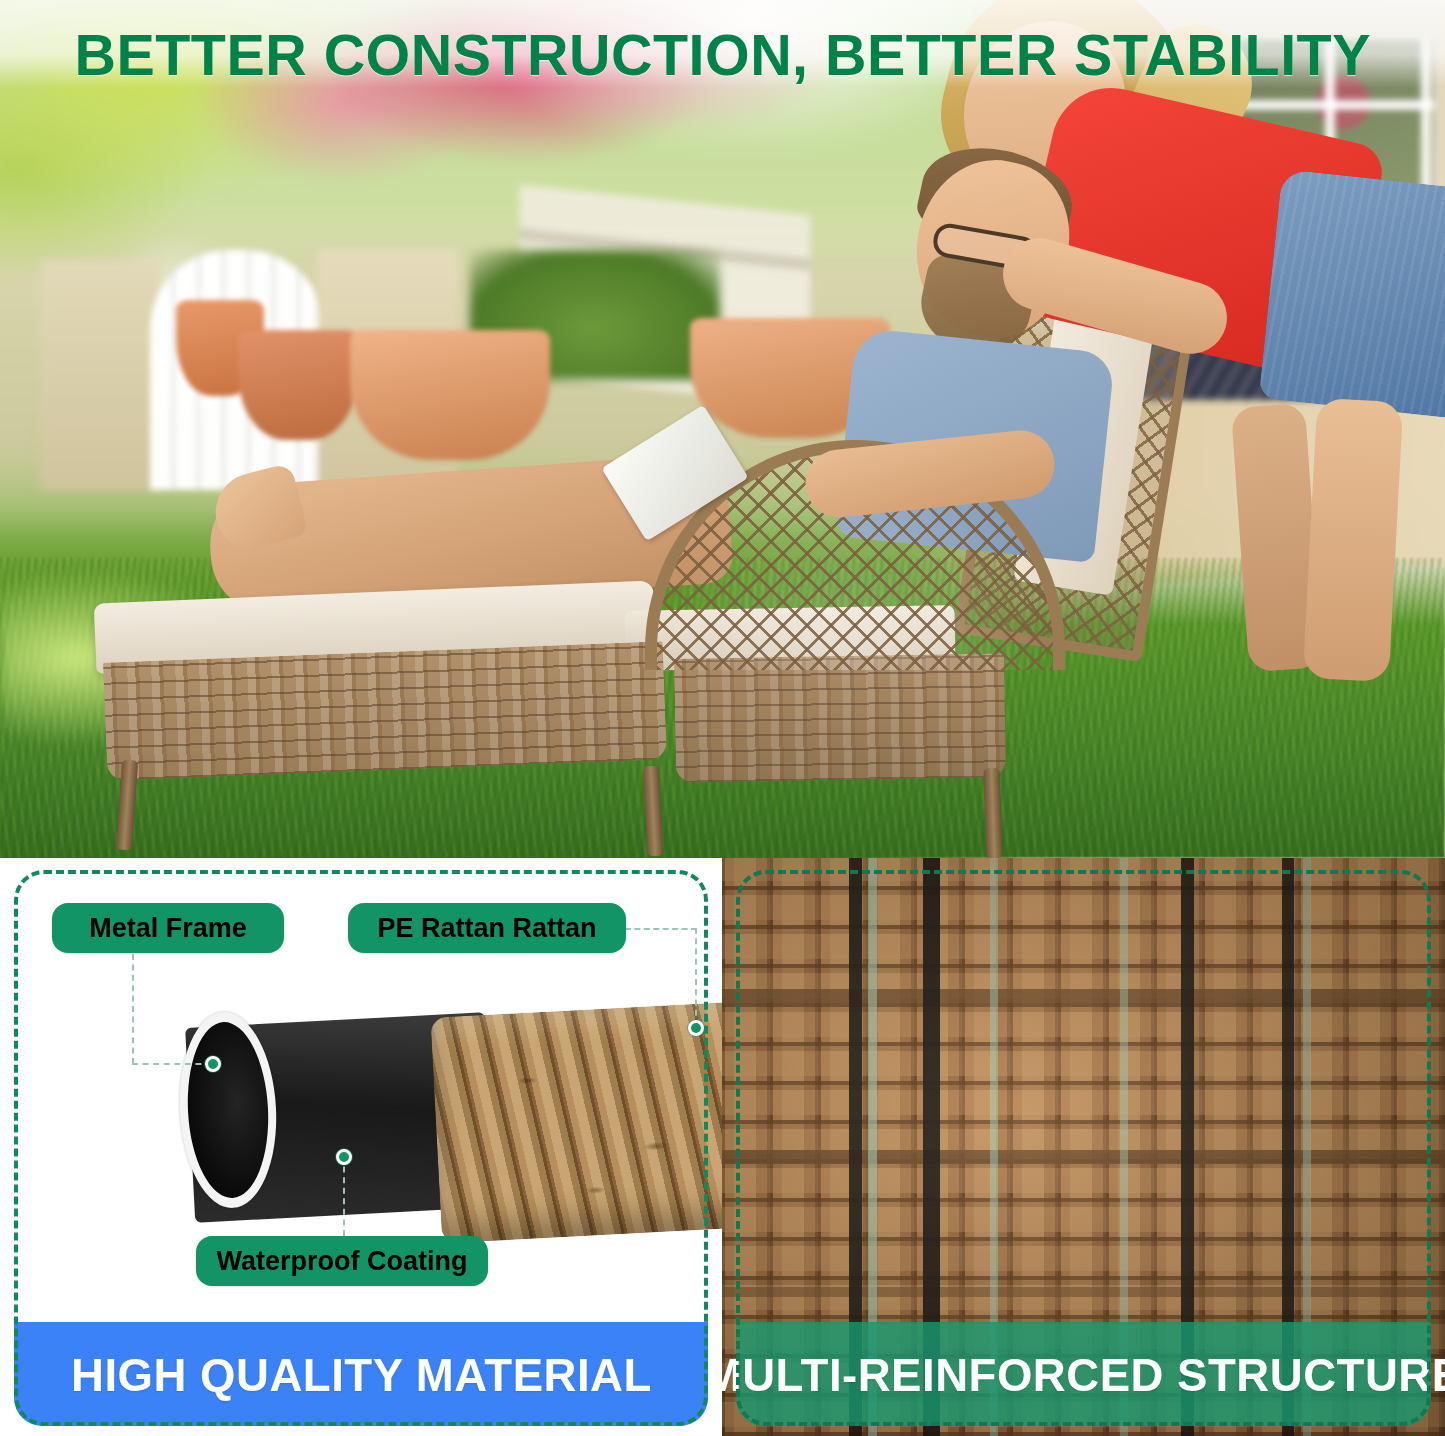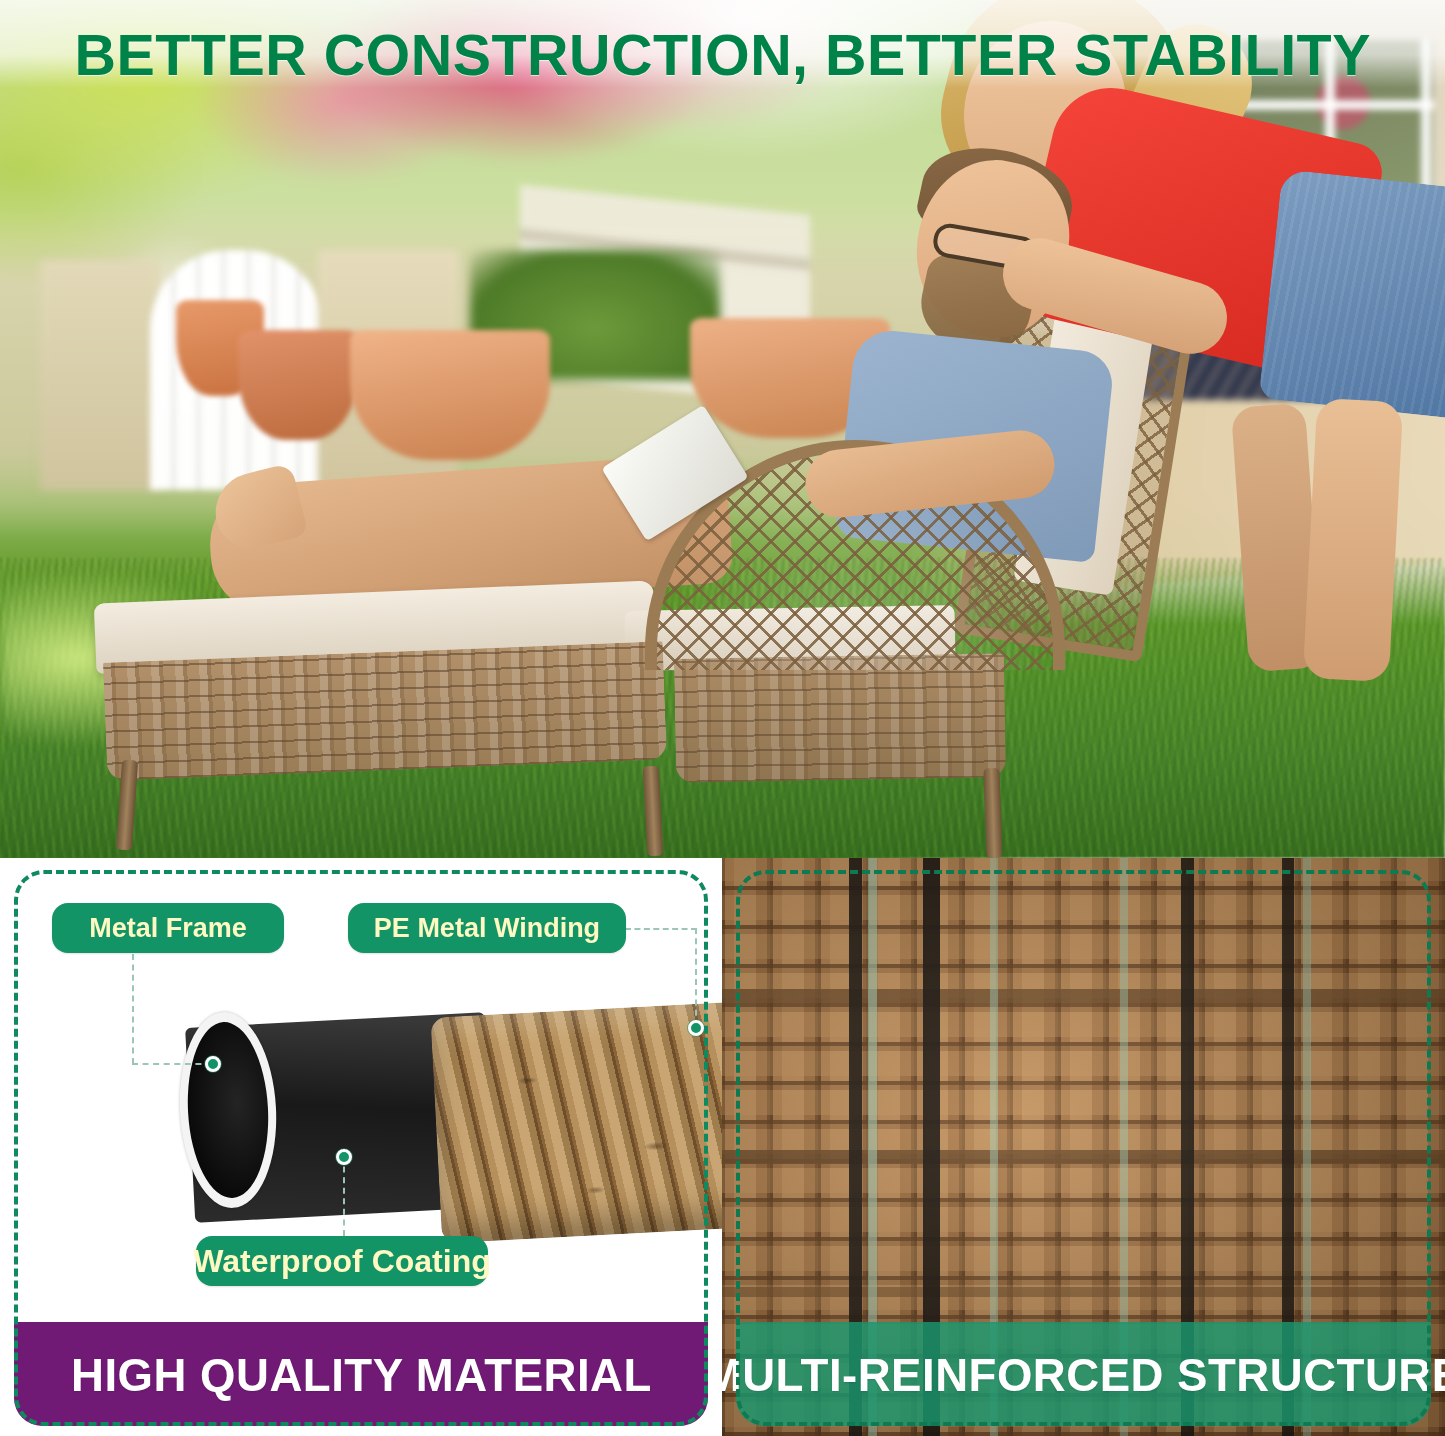--- a/index.html
+++ b/index.html
@@ -362,29 +362,29 @@
       radial-gradient(ellipse 14px 5px at 18% 30%, rgba(60,40,20,.55), rgba(0,0,0,0) 70%),
       radial-gradient(ellipse 18px 6px at 42% 62%, rgba(60,40,20,.5), rgba(0,0,0,0) 70%),
       radial-gradient(ellipse 16px 5px at 66% 24%, rgba(60,40,20,.5), rgba(0,0,0,0) 70%),
       radial-gradient(ellipse 20px 7px at 81% 70%, rgba(60,40,20,.45), rgba(0,0,0,0) 70%),
       radial-gradient(ellipse 14px 5px at 30% 80%, rgba(60,40,20,.45), rgba(0,0,0,0) 70%);
   }
 
   
   .badge {
     position:absolute;
-    background:#139466; color:#fef9c3;
+    background:#139466; color:#000000;
     font-weight:bold; border-radius:16px;
     display:flex; align-items:center; justify-content:center;
     white-space:nowrap;
     box-shadow:0 1px 2px rgba(0,0,0,.12);
   }
   .badge.b-metal    { left:52px;  top:45px;  width:232px; height:50px; font-size:27px; }
   .badge.b-rattan   { left:348px; top:45px;  width:278px; height:50px; font-size:27px; }
-  .badge.b-water    { left:196px; top:378px; width:292px; height:50px; font-size:32px; }
+  .badge.b-water    { left:196px; top:378px; width:292px; height:50px; font-size:27px; }
 
   .leader { position:absolute; border-color:#8fbfae; }
   .l-metal-v { left:132px; top:96px; width:0; height:110px; border-left:2px dashed #9bc6b6; }
   .l-metal-h { left:132px; top:205px; width:80px; height:0; border-top:2px dashed #9bc6b6; }
   .l-rat-h   { left:625px; top:70px;  width:72px; height:0; border-top:2px dashed #9bc6b6; }
   .l-rat-v   { left:695px; top:70px;  width:0; height:98px; border-left:2px dashed #9bc6b6; }
   .l-wat-v   { left:343px; top:298px; width:0; height:80px; border-left:2px dashed #9bc6b6; }
 
   .dot {
     position:absolute; width:16px; height:16px; border-radius:50%;
@@ -394,21 +394,21 @@
   .dot.d-metal  { left:205px; top:198px; }
   .dot.d-rattan { left:688px; top:162px; }
   .dot.d-water  { left:336px; top:291px; }
 
   
   .banner {
     position:absolute; left:14px; right:14px; bottom:10px; height:104px;
     border-radius:0 0 28px 28px;
     display:flex; align-items:center; justify-content:center;
   }
-  .banner.solid { background:#701a75; }
+  .banner.solid { background:#3b82f6; }
   .banner.trans { background:rgba(25,150,110,.82); }
   .banner span {
     color:#fff; font-weight:bold; font-size:47px; letter-spacing:.5px;
     white-space:nowrap; transform:scaleX(.97);
     text-shadow:0 1px 2px rgba(0,0,0,.12);
   }
 
   
   .weave { position:absolute; inset:0; background:#9a6f41; }
   .weave-tex {
@@ -527,21 +527,21 @@
     <div class="leader l-metal-h"></div>
     <div class="leader l-rat-h"></div>
     <div class="leader l-rat-v"></div>
     <div class="leader l-wat-v"></div>
 
     <div class="dot d-metal"></div>
     <div class="dot d-rattan"></div>
     <div class="dot d-water"></div>
 
     <div class="badge b-metal">Metal Frame</div>
-    <div class="badge b-rattan">PE Metal Winding</div>
+    <div class="badge b-rattan">PE Rattan Rattan</div>
     <div class="badge b-water">Waterproof Coating</div>
 
     <div class="banner solid">
       <span>HIGH QUALITY MATERIAL</span>
     </div>
 
     <div class="dash-frame"></div>
   </div>
 
   <div class="panel right">

